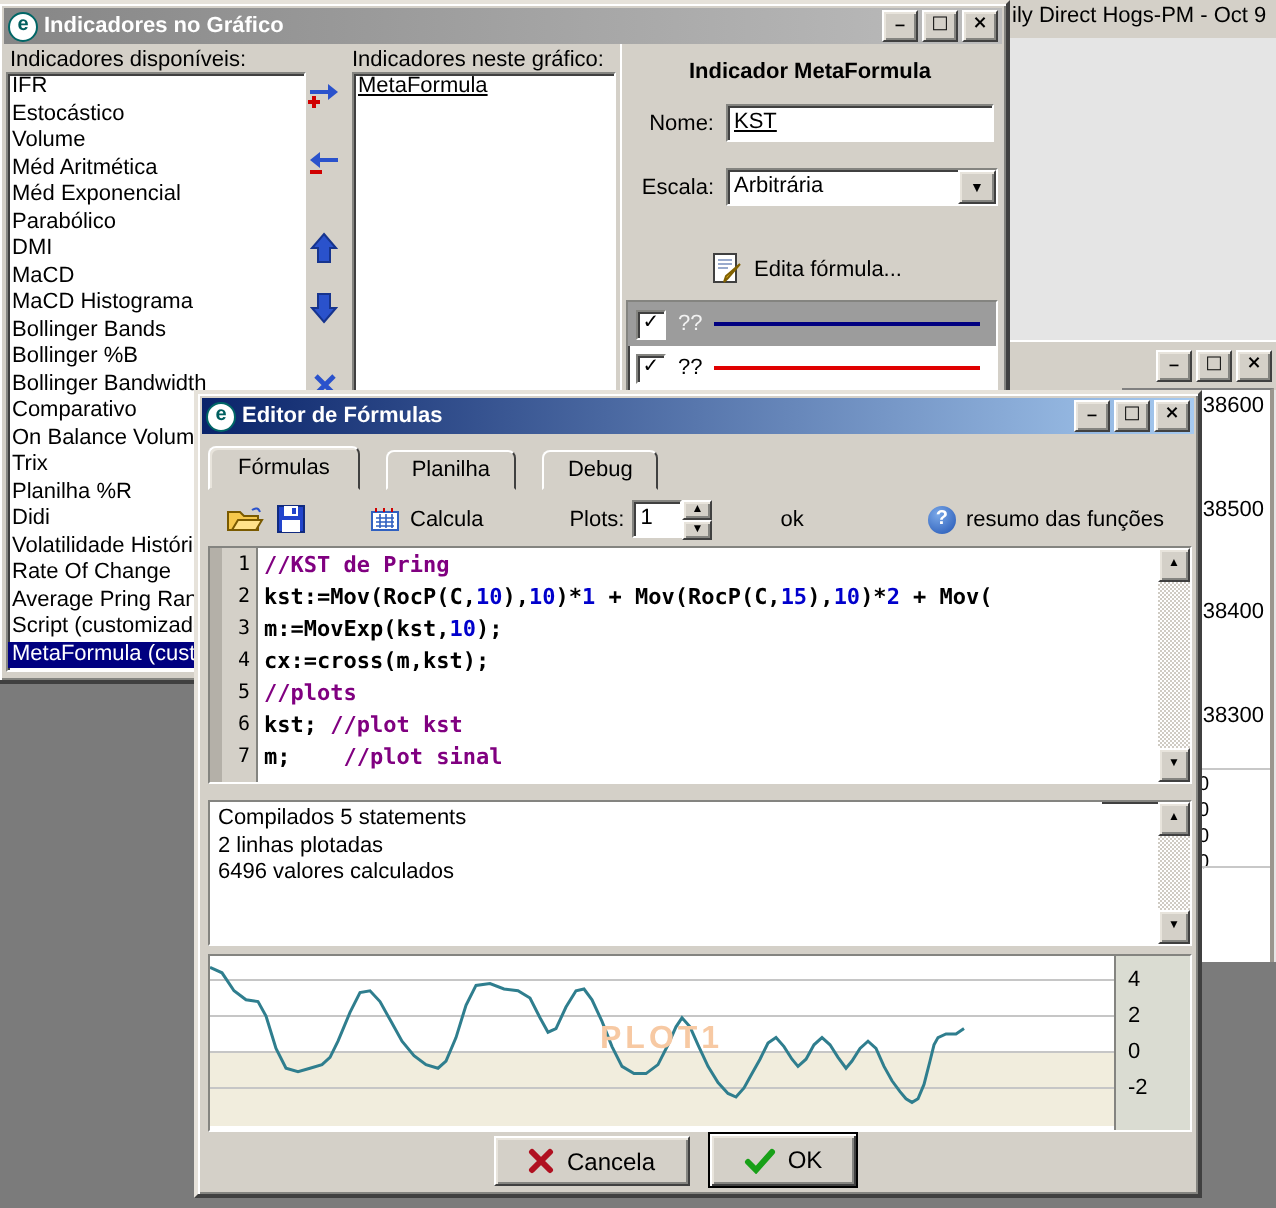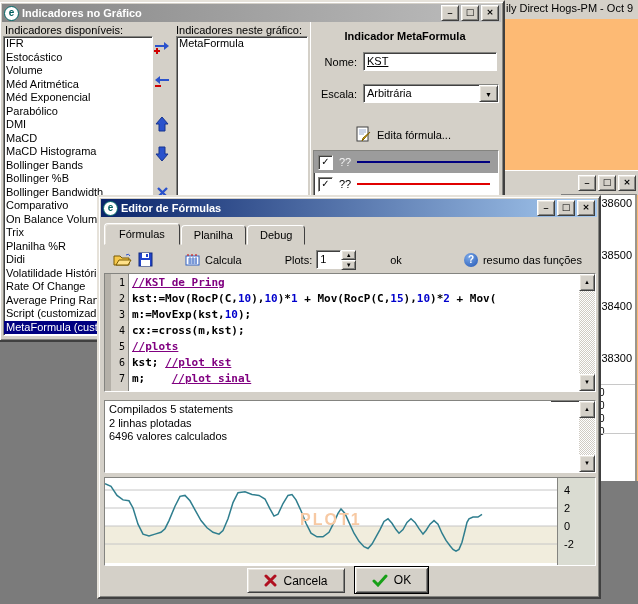--- a/index.html
+++ b/index.html
@@ -23,21 +23,21 @@
   .titlebar.inactive{background:linear-gradient(90deg,var(--title-inactive-start),var(--title-inactive-end));}
   .app-icon{width:13px;height:13px;border-radius:50%;background:#fff;border:1px solid #006666;
     color:#005f5f;font-weight:bold;font-size:10px;line-height:12px;text-align:center;margin-right:3px;flex:0 0 auto;}
   .title-text{flex:1;white-space:nowrap;overflow:hidden;}
   .win-controls{display:flex;gap:2px;}
   .wc{width:16px;height:14px;font-size:9px;font-weight:bold;text-align:center;line-height:13px;
     color:#000;font-family:"DejaVu Sans",sans-serif;}
   .wc .min-g{display:inline-block;transform:translateY(-3px);}
 
   
-  #bg-window{position:absolute;left:503px;top:0;width:135px;height:481px;background:#fdba74;
+  #bg-window{position:absolute;left:503px;top:0;width:135px;height:481px;background:#e5e5e5;
     border-left:1px solid #555;z-index:1;}
   .bgw-title{position:absolute;left:0;top:0;right:0;height:17px;background:var(--chrome);
     color:#000;padding:2px 0 0 2px;white-space:nowrap;overflow:hidden;}
   .bgw-strip{position:absolute;left:0;top:170px;right:0;height:24px;background:var(--chrome);
     border-top:1px solid #fff;}
   .bgw-strip .win-controls{position:absolute;right:3px;top:4px;}
   #price-panel{position:absolute;left:57px;top:194px;right:2px;bottom:0;background:#fff;
     border-top:1px solid #808080;border-right:2px solid #9a968e;}
   .quote{position:absolute;right:3px;text-align:right;font-size:11px;}
   .pval{position:absolute;left:38px;font-size:10px;line-height:13px;}
@@ -63,41 +63,41 @@
   .plot-row{height:22px;display:flex;align-items:center;gap:6px;padding:0 4px;}
   .plot-row.sel{background:#9c9c9c;color:#f2f2f2;}
   .cbx{width:13px;height:13px;background:#fff;border:1px solid;border-color:#848480 #fff #fff #848480;
     box-shadow:inset 1px 1px 0 #404040;font-size:10px;line-height:12px;text-align:center;color:#000;flex:0 0 auto;}
   .row-line{flex:1;height:2px;margin-right:4px;}
 
   
   #editor-window{left:97px;top:195px;width:500px;height:400px;z-index:3;}
   .tabrow{position:absolute;left:3px;top:26px;height:22px;display:flex;align-items:flex-end;padding-left:2px;}
   .tab{background:var(--chrome);border:1px solid;border-color:#fff #404040 transparent #fff;
-    border-radius:4px 4px 0 0;padding:3px 12px 3px;margin-right:1px;position:relative;}
+    border-radius:4px 4px 0 0;padding:3px 12px 3px;margin-right:13px;position:relative;}
   .tab.active{padding:4px 14px;z-index:2;box-shadow:inset 1px 1px 0 #e8e4dc;}
   .toolbar{position:absolute;left:3px;top:49px;right:3px;height:27px;display:flex;align-items:center;padding:0 8px;}
   .tbtn{display:flex;align-items:center;gap:4px;padding:2px 3px;}
   .spinbox{display:flex;width:40px;height:19px;margin-left:4px;}
   .spin-val{flex:1;background:#fff;padding:2px 0 0 3px;border:1px solid;border-color:#848480 #fff #fff #848480;
     box-shadow:inset 1px 1px 0 #404040;}
   .spin-btns{width:15px;display:flex;flex-direction:column;}
   .spin-btns span{flex:1;font-size:6px;line-height:8px;text-align:center;}
   .help-wrap{margin-left:auto;display:flex;align-items:center;gap:5px;margin-right:6px;}
   .help-ico{width:14px;height:14px;border-radius:50%;background:radial-gradient(circle at 35% 30%,#7aa8e8,#2255b4);
     color:#fff;font-weight:bold;font-size:10px;line-height:14px;text-align:center;}
 
   #code-box{position:absolute;left:5px;top:76px;width:490px;height:117px;display:flex;}
   .gutter{width:24px;background:linear-gradient(90deg,#b4b0a8 0 6px,var(--chrome) 6px);
     border-right:1px solid #848480;text-align:right;padding:1px 3px 0 0;
     font-family:"DejaVu Sans Mono",monospace;font-size:10px;line-height:16px;flex:0 0 auto;box-sizing:border-box;}
   .code-area{flex:1;background:#fff;font-family:"DejaVu Sans Mono",monospace;font-weight:bold;
     font-size:11px;line-height:16px;white-space:pre;overflow:hidden;padding:1px 0 0 3px;}
   .code-line .num{color:var(--number);}
-  .code-line .cmt{color:var(--comment);text-decoration:underline;}
+  .code-line .cmt{color:var(--comment);}
   .scrollbar{width:16px;flex:0 0 auto;display:flex;flex-direction:column;
     background-color:#cfcbc3;
     background-image:linear-gradient(45deg,#fff 25%,transparent 25%,transparent 75%,#fff 75%),
       linear-gradient(45deg,#fff 25%,transparent 25%,transparent 75%,#fff 75%);
     background-size:2px 2px;background-position:0 0,1px 1px;}
   .sb-arr{height:15px;font-size:6px;line-height:14px;text-align:center;flex:0 0 auto;}
   .sb-fill{flex:1;}
 
   #out-box{position:absolute;left:5px;top:203px;width:490px;height:71px;display:flex;gap:28px;}
   .out-text{flex:1;background:#fff;padding:2px 4px;line-height:13.5px;overflow:hidden;}
@@ -205,21 +205,21 @@
         <polygon points="7,15 13,8 10,8 10,1 4,1 4,8 1,8" fill="#2a52cc" stroke="#16348e"></polygon>
       </svg>
     </div>
     <div class="midbtn" style="top:180px;">
       <svg width="13" height="13">
         <path d="M2 2 L11 11 M11 2 L2 11" stroke="#2a52cc" stroke-width="2.4"></path>
       </svg>
     </div>
 
     <div class="label" style="left:176px;top:22px;">Indicadores neste gráfico:</div>
-    <div class="listbox sunken" style="left:176px;top:34px;width:130px;height:298px;">
+    <div class="listbox sunken" style="left:176px;top:34px;width:130px;height:298px;text-decoration:underline;">
         <div class="lb-item">MetaFormula</div>
       </div>
 
     <div id="meta-panel">
       <div class="p-title">Indicador MetaFormula</div>
       <div class="field-label" style="left:0;top:34px;width:46px;position:absolute;">Nome:</div>
       <div class="textinput sunken" style="left:52px;top:30px;width:126px;height:13px;">KST</div>
       <div class="field-label" style="left:0;top:66px;width:46px;position:absolute;">Escala:</div>
       <div class="combo sunken" style="left:52px;top:62px;width:134px;height:17px;">
         <span class="combo-text">Arbitrária</span>

